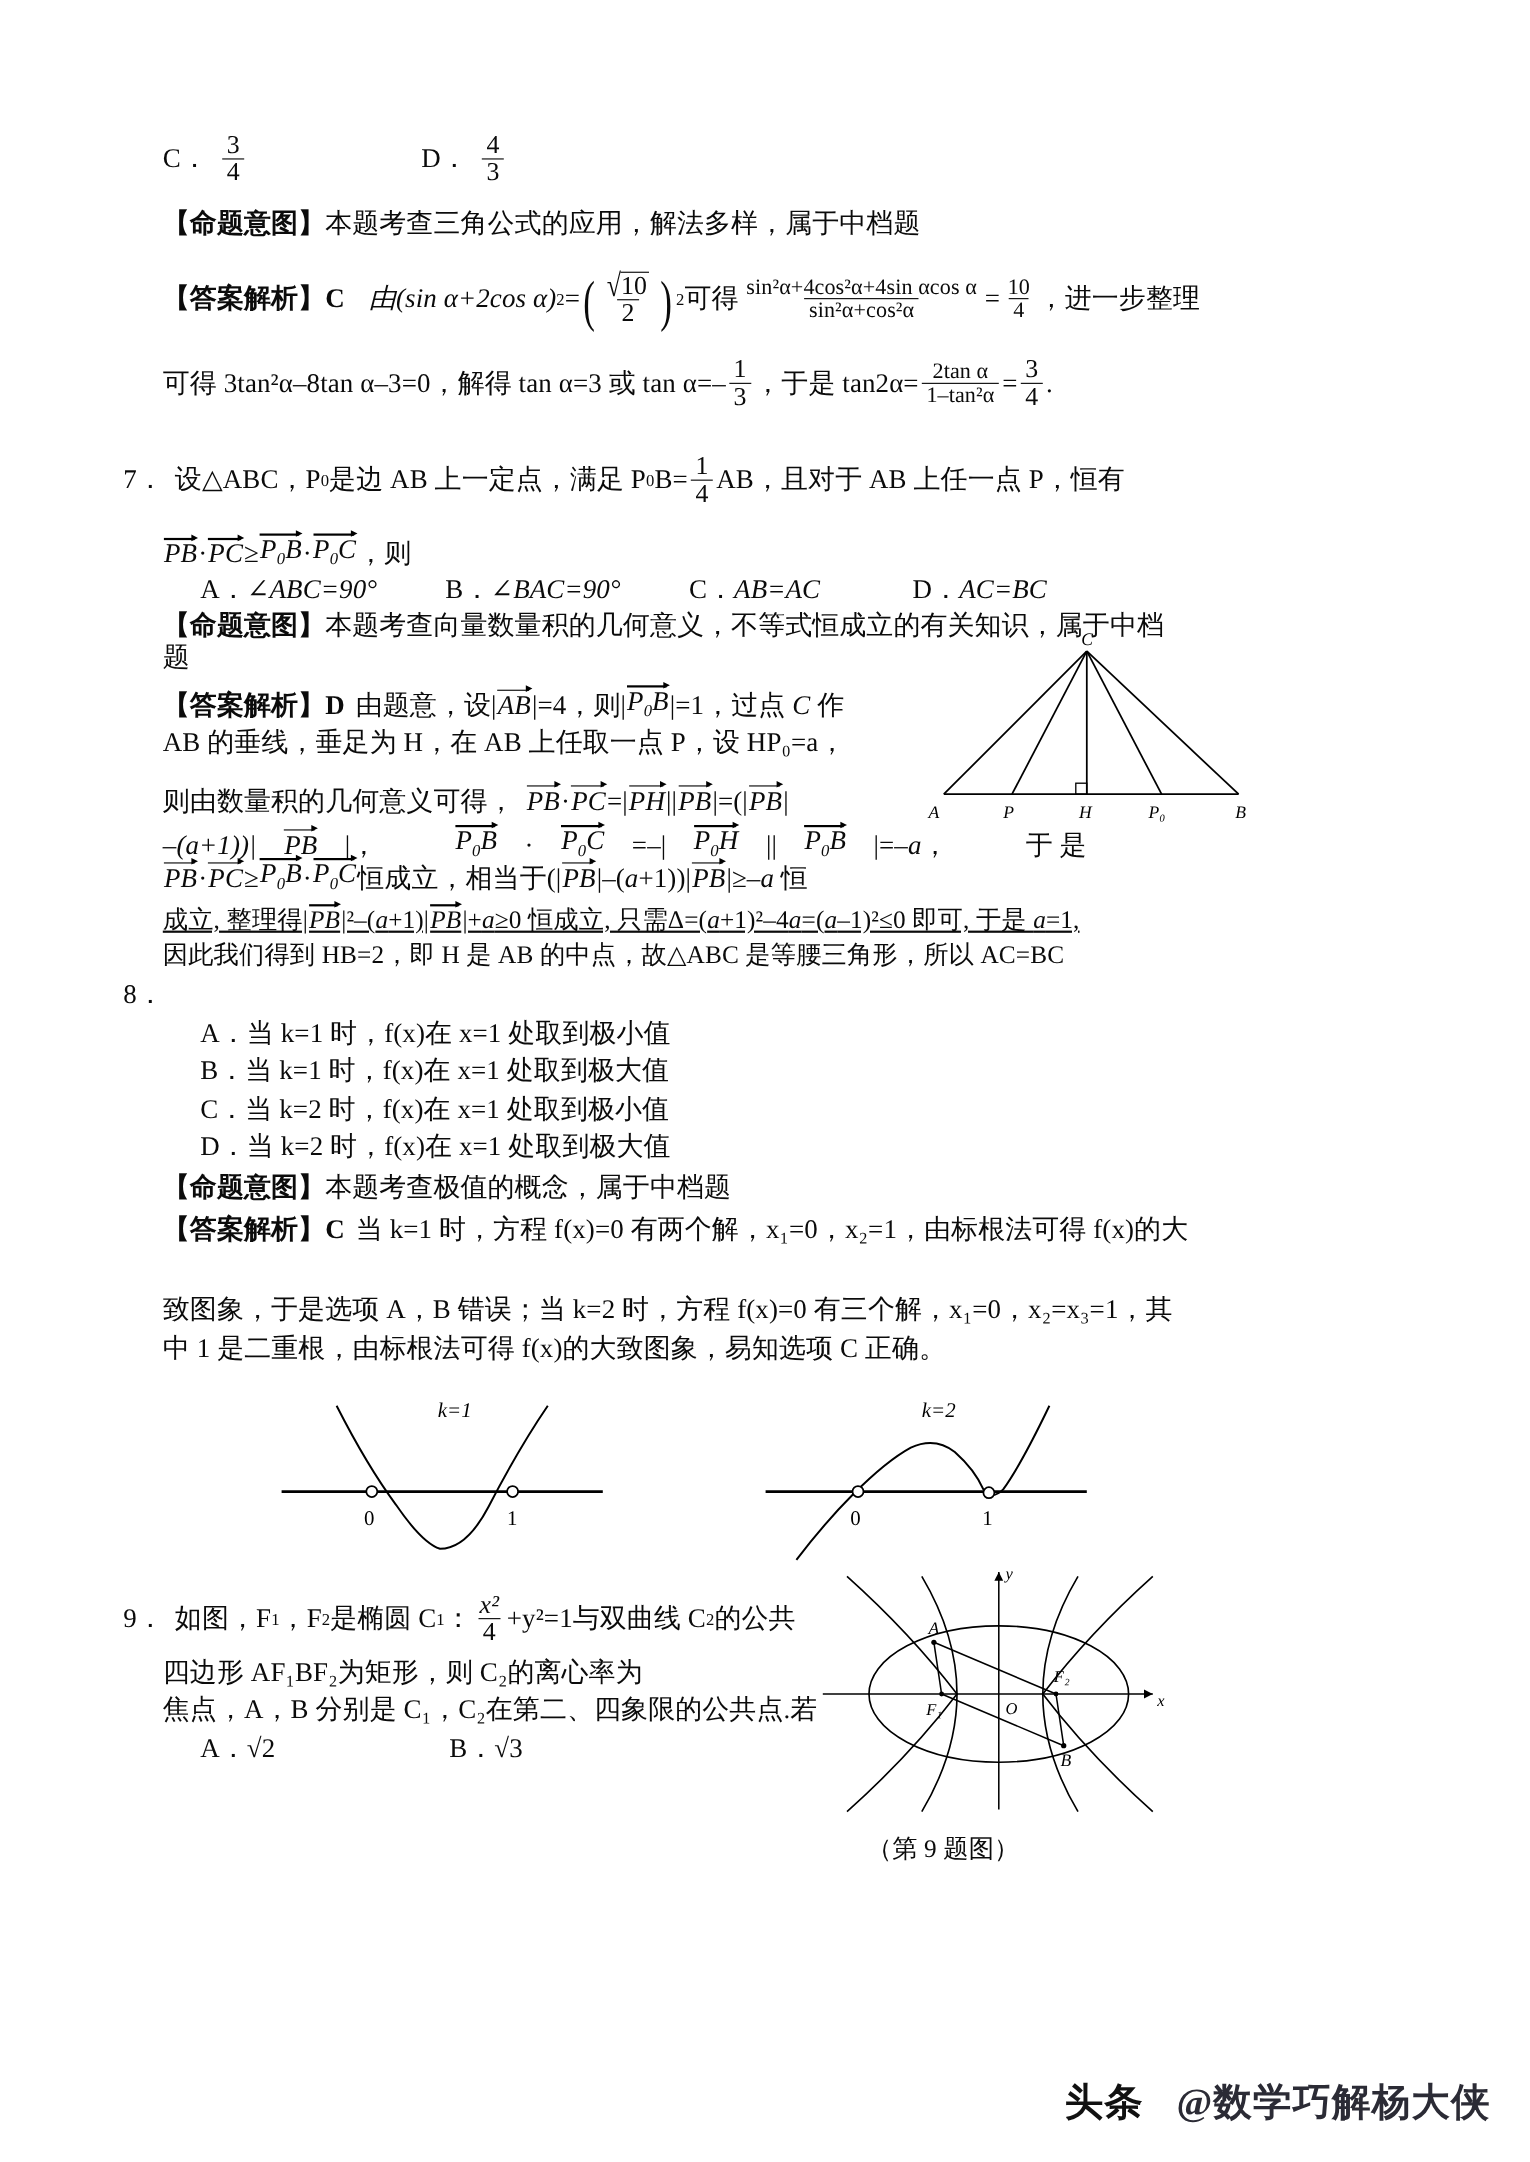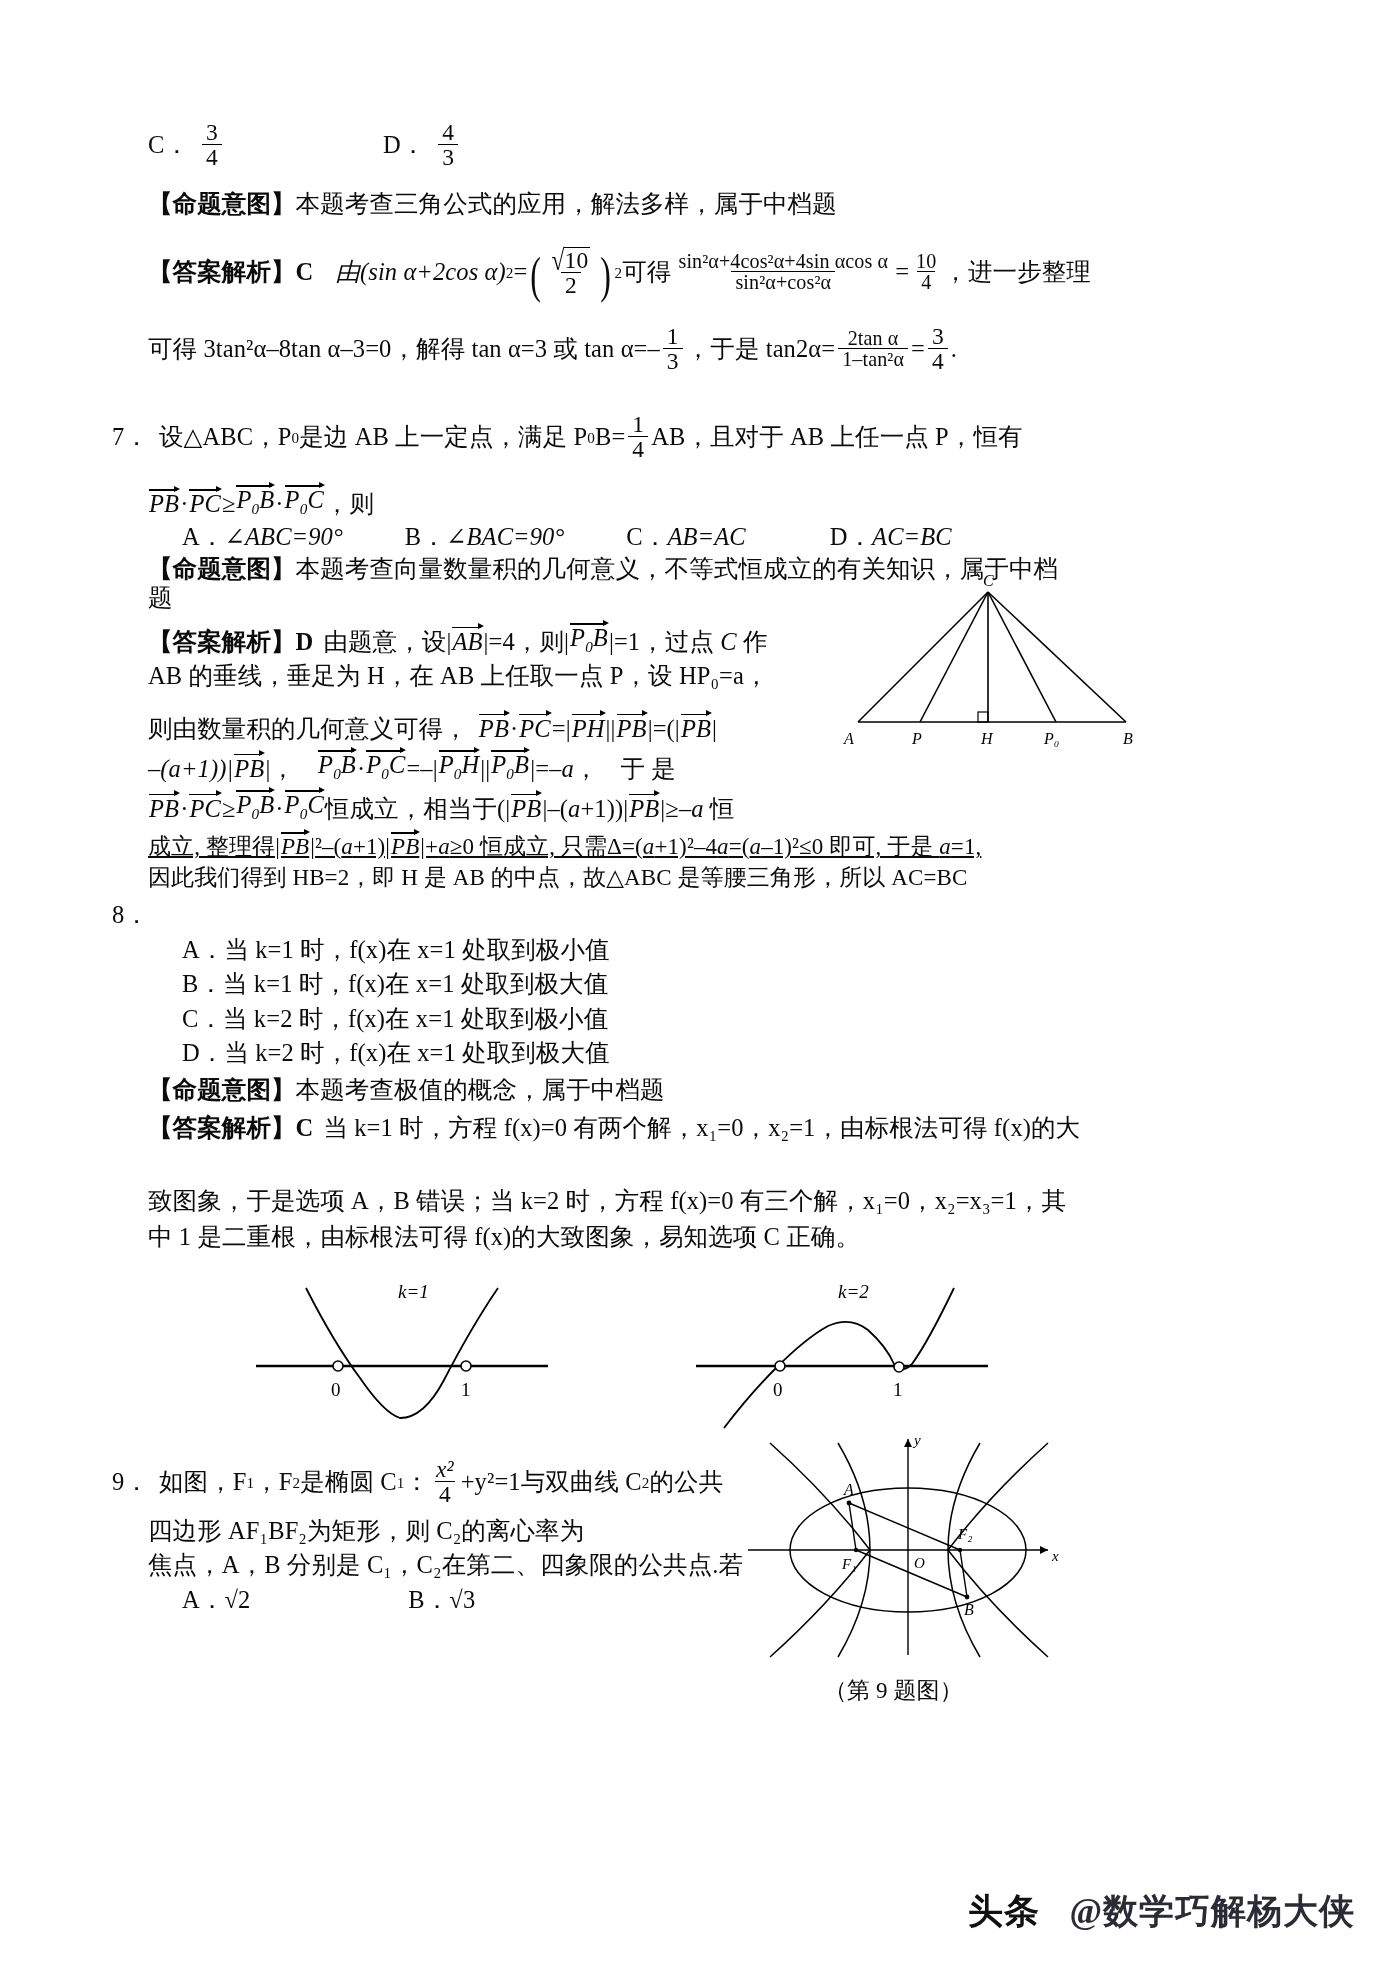--- a/index.html
+++ b/index.html
@@ -271,21 +271,21 @@
           <span class="vec">PC</span>
           <span>=|</span>
           <span class="vec">PH</span>
           <span>||</span>
           <span class="vec">PB</span>
           <span>|=(|</span>
           <span class="vec">PB</span>
           <span>|</span>
       </div>
 
-      <div class="row" style="margin-bottom:10px;">
+      <div class="row" style="gap:24px;">
         <span class="it">–(a+1))|</span>
         <span class="vec">PB</span>
           <span>|，</span>
         <span class="gap"></span>
         <span class="vec">P<sub class="e">0</sub>B</span>
           <span> · </span>
           <span class="vec">P<sub class="e">0</sub>C</span>
           <span> =–|</span>
           <span class="vec">P<sub class="e">0</sub>H</span>
           <span> ||</span>
@@ -467,21 +467,21 @@
         <circle cx="242" cy="125" r="2.2" fill="#000"></circle>
         <text x="126" y="70" font-size="16" font-style="italic" font-family="Liberation Serif, serif">A</text>
         <text x="246" y="190" font-size="16" font-style="italic" font-family="Liberation Serif, serif">B</text>
         <text x="124" y="144" font-size="15" font-style="italic" font-family="Liberation Serif, serif">F₁</text>
         <text x="240" y="114" font-size="15" font-style="italic" font-family="Liberation Serif, serif">F₂</text>
         <text x="196" y="143" font-size="15" font-style="italic" font-family="Liberation Serif, serif">O</text>
         <text x="196" y="20" font-size="15" font-style="italic" font-family="Liberation Serif, serif">y</text>
         <text x="334" y="136" font-size="15" font-style="italic" font-family="Liberation Serif, serif">x</text>
       </svg>
 
-      <div class="row" style="position:absolute; left:676px; top:232px; font-size:23px;">
+      <div class="row" style="position:absolute; left:640px; top:232px; font-size:23px;">
         <span>（第 9 题图）</span>
       </div>
     </div>
 
   </div>
 
   <div class="watermark">
     <span class="wm-tt">头条</span>
     <span class="sep"></span>
     <span>@数学巧解杨大侠</span>

